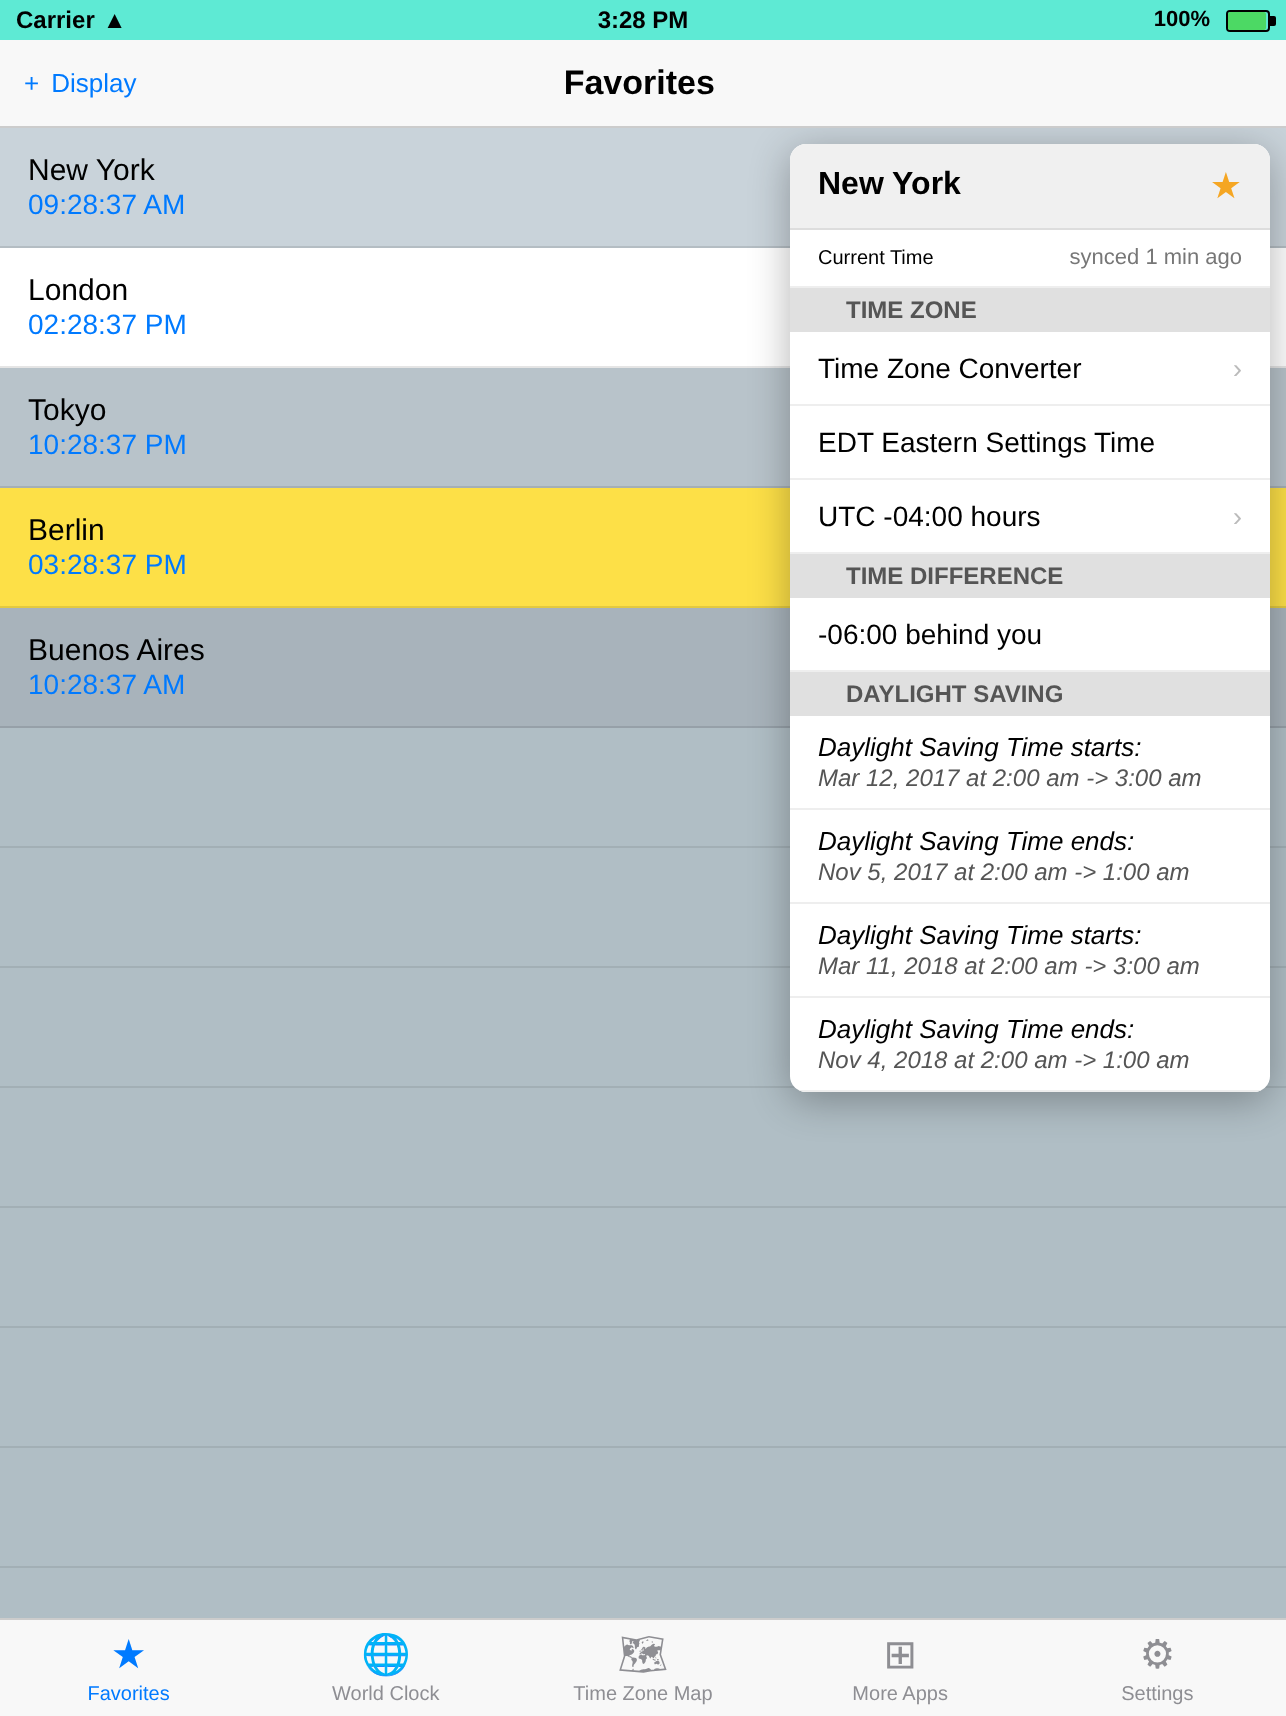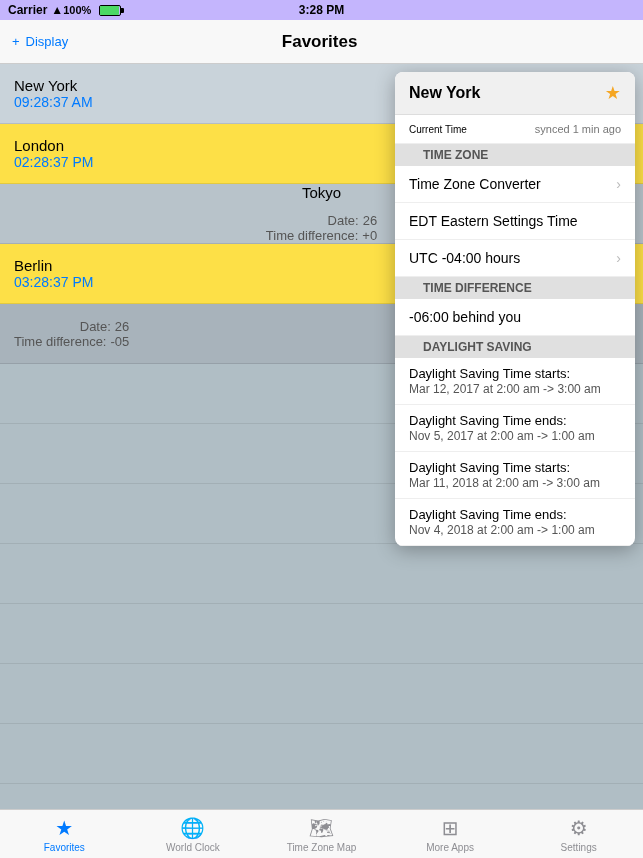--- a/index.html
+++ b/index.html
@@ -8,23 +8,24 @@
       height: 858px;
       font-family: -apple-system, 'Helvetica Neue', Arial, sans-serif;
       background: #b0bec5;
       overflow: hidden;
       position: relative;
     }
 
     
     .status-bar {
       height: 20px;
-      background: #c4b5fd;
-      display: flex;
-      align-items: center;
+      background: #5eead4;
+      display: flex;
+      align-items: center;
+      justify-content: space-between;
       padding: 0 8px;
       font-size: 12px;
       font-weight: 600;
     }
     .status-left { display: flex; align-items: center; gap: 4px; }
     .status-center { position: absolute; left: 50%; transform: translateX(-50%); font-size: 12px; font-weight: 600; }
     .status-right { display: flex; align-items: center; gap: 8px; font-size: 11px; }
     .battery-icon {
       width: 22px; height: 11px; border: 1.5px solid #000; border-radius: 2px; position: relative; display: inline-block;
     }
@@ -69,22 +70,22 @@
     .city-row {
       height: 60px;
       background: rgba(255,255,255,0.0);
       border-bottom: 1px solid rgba(0,0,0,0.1);
       display: flex;
       align-items: center;
       padding: 0 14px;
       position: relative;
     }
     .city-row:nth-child(1) { background: #c9d3da; }
-    .city-row:nth-child(2) { background: #fde047; }
-    .city-row:nth-child(3) { background: #b8c3ca; flex-direction: column; }
+    .city-row:nth-child(2) { background: #ffffff; }
+    .city-row:nth-child(3) { background: #b8c3ca; }
     .city-row:nth-child(4) { background: #fde047; }
     .city-row:nth-child(5) { background: #a8b3bb; }
 
     .city-left { flex: 1; }
     .city-name { font-size: 15px; font-weight: 500; color: #000; }
     .city-time { font-size: 14px; color: #007aff; font-weight: 400; }
     .city-right { text-align: right; }
     .city-date-label { font-size: 13px; color: #555; }
     .city-date-value { font-size: 13px; color: #555; }
     .city-diff-label { font-size: 13px; color: #555; }
@@ -180,20 +181,21 @@
       display: flex;
       align-items: center;
       justify-content: space-between;
       background: #fff;
     }
     .current-time-label { font-size: 10px; font-weight: 500; color: #000; }
 
     .daylight-row {
       padding: 8px 14px;
       border-bottom: 1px solid #eee;
+      font-style: italic;
     }
     .daylight-title { font-size: 13px; font-weight: 500; color: #000; }
     .daylight-detail { font-size: 12px; color: #555; margin-top: 1px; }
   </style>
 </head>
 <body>
 
 <div class="status-bar">
   <div class="status-left">
     <span>Carrier</span>
@@ -251,20 +253,21 @@
         <div class="city-right-row">
           <span class="city-diff-label">Time difference:</span>
           <span class="city-diff-value">-</span>
         </div>
       </div>
     </div>
 
     <div class="city-row">
       <div class="city-left">
         <div class="city-name">Tokyo</div>
+        <div class="city-time">10:28:37 PM</div>
       </div>
       <div class="city-right">
         <div class="city-right-row">
           <span class="city-date-label">Date:</span>
           <span class="city-date-value">26</span>
         </div>
         <div class="city-right-row">
           <span class="city-diff-label">Time difference:</span>
           <span class="city-diff-value">+0</span>
         </div>
@@ -282,20 +285,24 @@
           <span class="city-date-value">26</span>
         </div>
         <div class="city-right-row">
           <span class="city-diff-label">Time difference:</span>
           <span class="city-diff-value">+0</span>
         </div>
       </div>
     </div>
 
     <div class="city-row">
+      <div class="city-left">
+        <div class="city-name">Buenos Aires</div>
+        <div class="city-time">10:28:37 AM</div>
+      </div>
       <div class="city-right">
         <div class="city-right-row">
           <span class="city-date-label">Date:</span>
           <span class="city-date-value">26</span>
         </div>
         <div class="city-right-row">
           <span class="city-diff-label">Time difference:</span>
           <span class="city-diff-value">-05</span>
         </div>
       </div>

